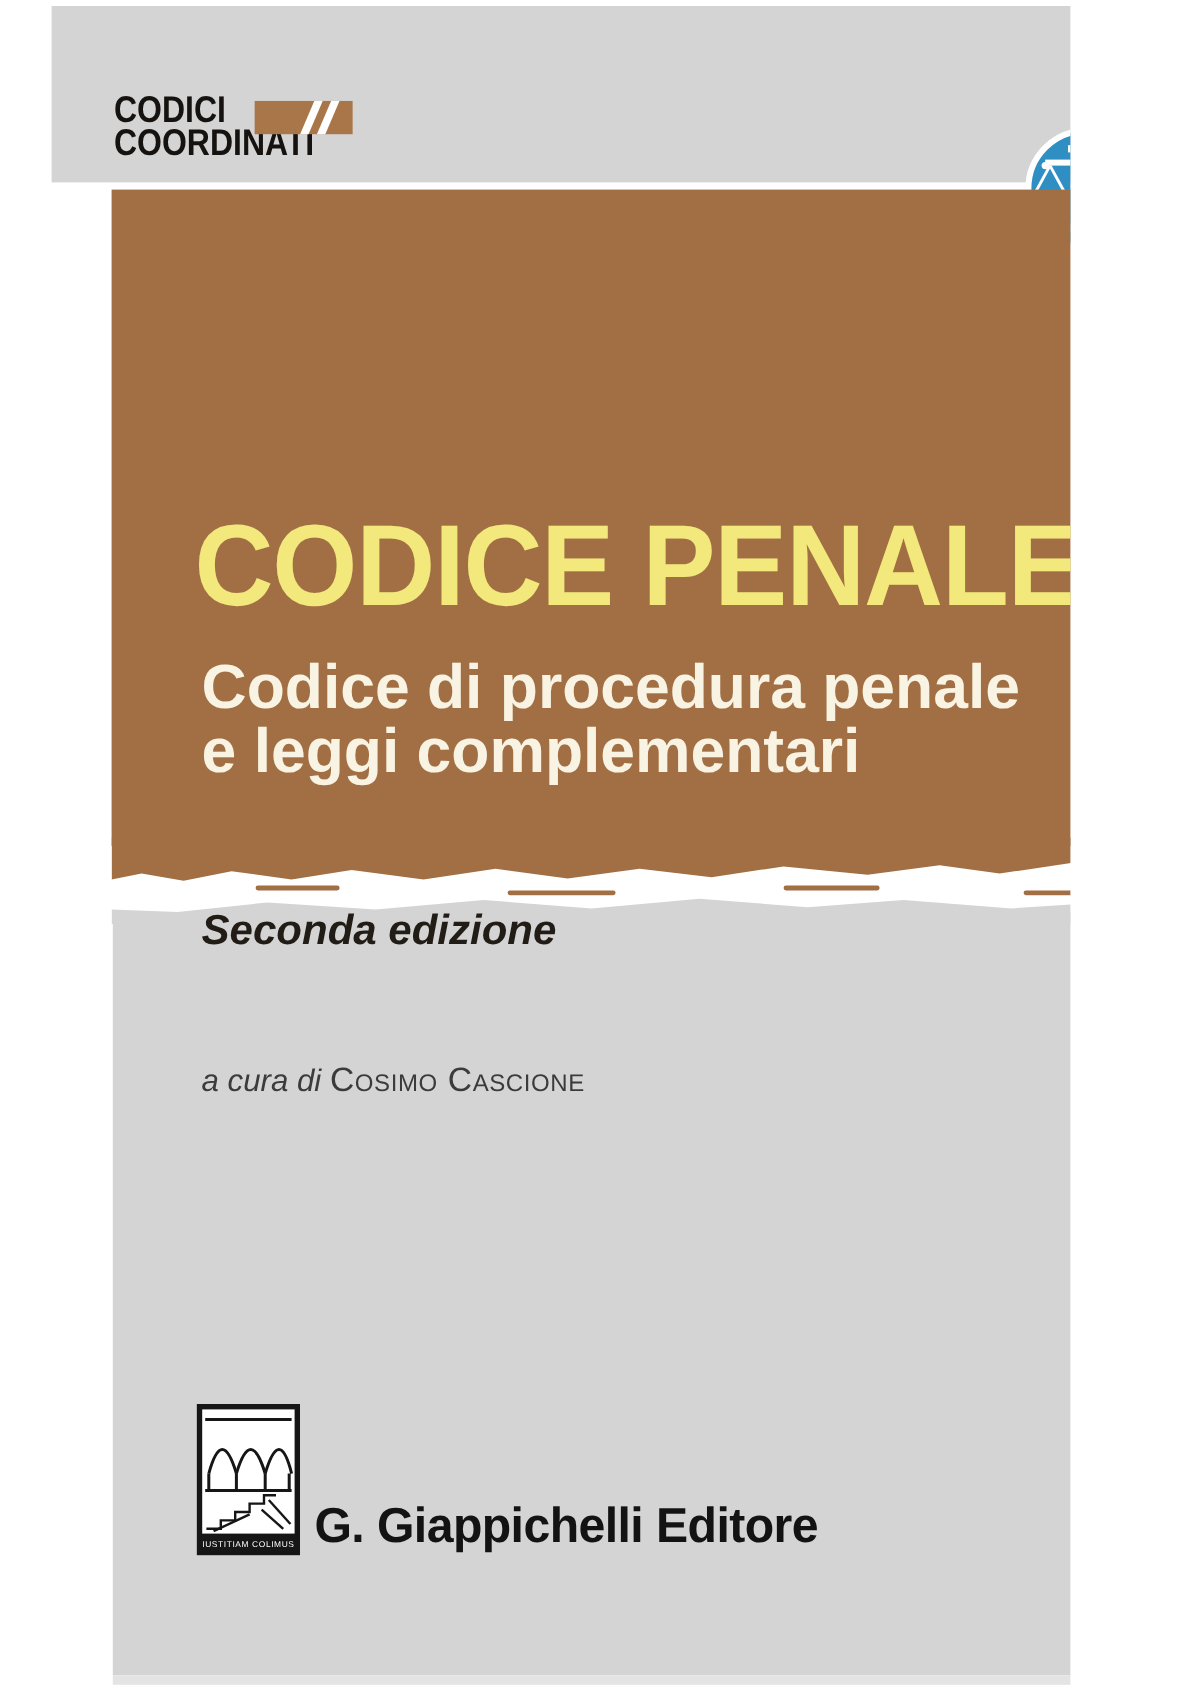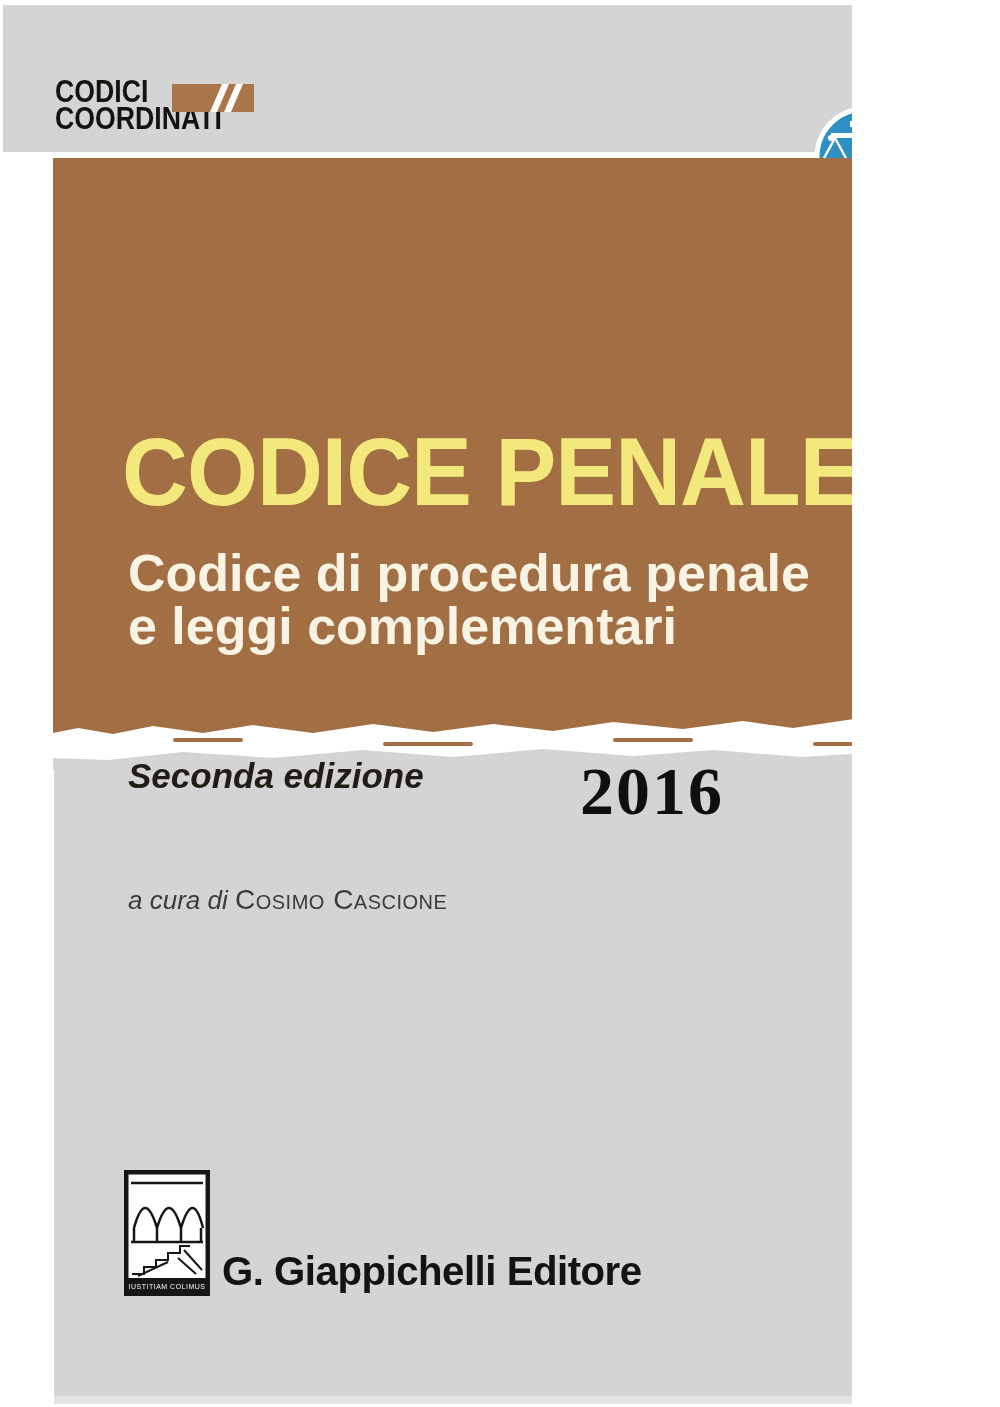--- a/index.html
+++ b/index.html
@@ -1,18 +1,18 @@
 <!DOCTYPE html>
 <html><head>
 <meta charset="utf-8">
 <style>
   html,body{margin:0;padding:0;background:#ffffff;}
   #cover{
     position:relative;width:852px;height:1407px;background:#ffffff;
-    overflow:hidden;font-family:"Liberation Sans",sans-serif;
+    overflow:hidden;font-family:"Liberation Sans",sans-serif;margin-left:40px;
   }
   
   #top-banner{position:absolute;left:3px;top:5px;width:997px;height:147px;background:#d4d4d4;}
   #series-logo{position:absolute;left:55px;top:78px;color:#15120f;font-weight:900;
     font-size:31px;line-height:27px;letter-spacing:0px;transform:scaleX(.86);transform-origin:left top;}
   #series-stripes{position:absolute;left:172px;top:84px;}
   
   #scales-badge{position:absolute;left:812px;top:104px;}
   
   #brown-box{position:absolute;left:53px;top:158px;width:947px;height:547px;background:#a26f44;}
@@ -110,21 +110,20 @@
       <rect x="880" y="38" width="50" height="4" rx="2"></rect>
     </g>
     <path fill="#d4d4d4" d="M0,72 V60 L55,62 L130,54 L220,60 L310,52 L400,59 L490,51
       L580,58 L660,52 L750,59 L840,53 L900,58 L947,54 V72 Z"></path>
   </svg>
 
   <div id="gray-box"></div>
   <div id="gray-strip"></div>
 
   <div id="edition">Seconda edizione</div>
-  <div id="year">2016</div>
 
 
   <div id="curator">
     <span class="prefix">a cura di</span>
     <span> </span>
     <span class="name">Cosimo Cascione</span>
   </div>
 
   <svg id="publisher-emblem" width="86" height="126" viewBox="0 0 86 126">
     <rect x="2" y="2" width="82" height="122" fill="#ffffff" stroke="#161616" stroke-width="5"></rect>

